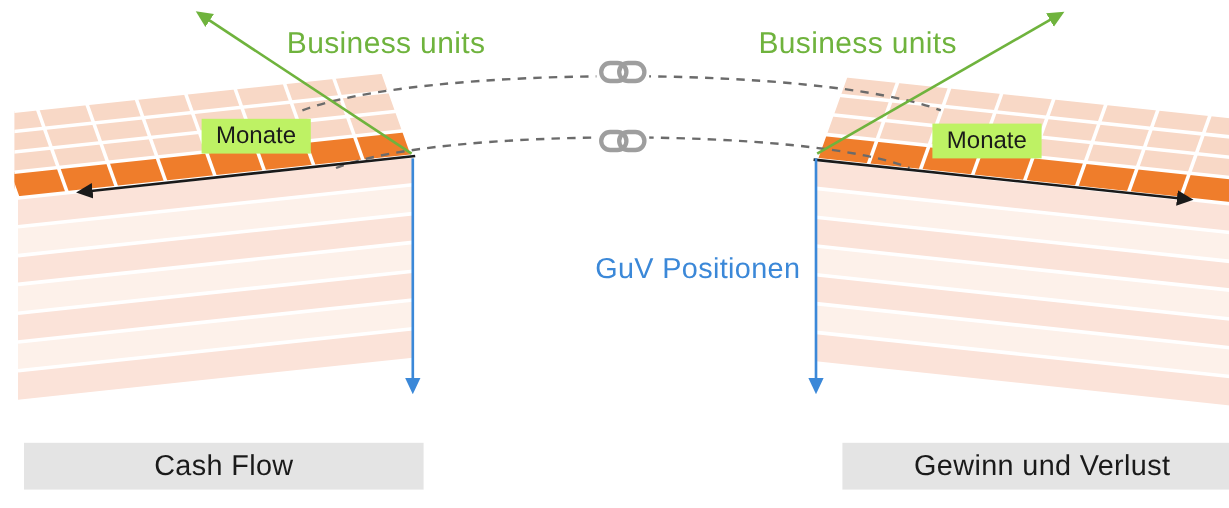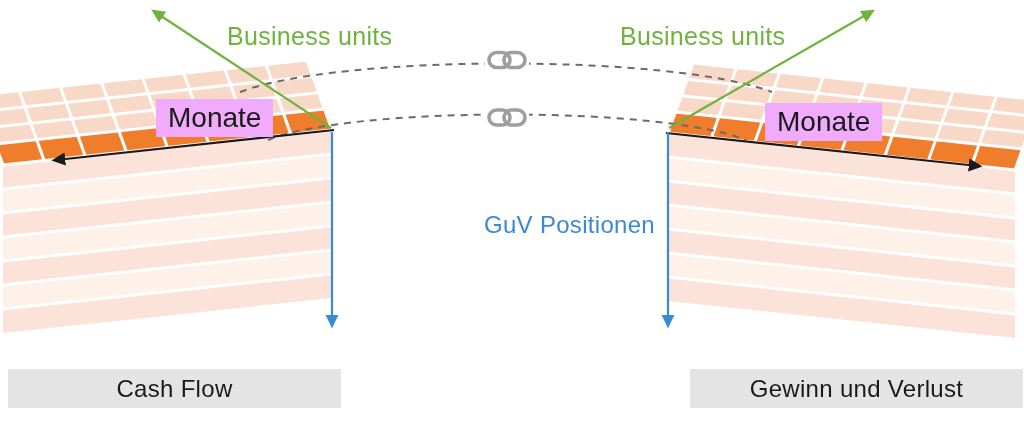--- a/index.html
+++ b/index.html
@@ -3,38 +3,38 @@
 <meta charset="utf-8">
 <style>
   :root{
     --green:#6fb33d; --blue:#3b88d8; --orange:#ef7d2b; --cell-peach:#f8d8c6;
     --stripe-pink:#fbe3d9; --stripe-pale:#fdf1ea; --axis-black:#1a1a1a;
     --connector-gray:#6b6b6b; --chain-gray:#9e9e9e; --caption-bg:#e4e4e4; --text-dark:#1a1a1a;
   }
   *{margin:0;padding:0;box-sizing:border-box}
   html,body{width:1024px;height:423px;background:#fff;overflow:hidden;
     font-family:"Liberation Sans",sans-serif}
-  .stage{position:absolute;left:0;top:0;width:892px;height:423px}
+  .stage{position:absolute;left:12px;top:0;width:892px;height:423px}
   svg.diagram{position:absolute;left:0;top:0}
   .f-cell{fill:var(--cell-peach)}
   .f-orange{fill:var(--orange)}
   .f-s1{fill:var(--stripe-pink)}
   .f-s2{fill:var(--stripe-pale)}
   .grid{stroke:#fff;stroke-width:3;fill:none;vector-effect:non-scaling-stroke}
   .axis{fill:none;stroke-width:2.2}
   .axis.green{stroke:var(--green)}
   .axis.black{stroke:var(--axis-black)}
   .axis.blue{stroke:var(--blue)}
   .connector{fill:none;stroke:var(--connector-gray);stroke-width:2;stroke-dasharray:7 6}
   .chain{fill:none;stroke:var(--chain-gray);stroke-width:3.6}
   .chain-bg{fill:#fff}
   .label{position:absolute;white-space:nowrap}
   .green-label{color:var(--green);font-size:25px;letter-spacing:.3px}
   .blue-label{color:var(--blue);font-size:24px;letter-spacing:.3px}
-  .monate-label{background:#f0abfc;color:var(--text-dark);font-size:28px;padding:3px 12px}
+  .monate-label{background:#bef264;color:var(--text-dark);font-size:20px;padding:3px 12px}
   .caption{background:var(--caption-bg);color:var(--text-dark);font-size:24px;width:333px;height:39px;
     display:flex;align-items:center;justify-content:center;letter-spacing:.3px}
 </style>
 </head>
 <body>
 
 <div class="stage">
 
   <svg class="diagram" width="1024" height="423" viewBox="0 0 1024 423">
     <defs>

